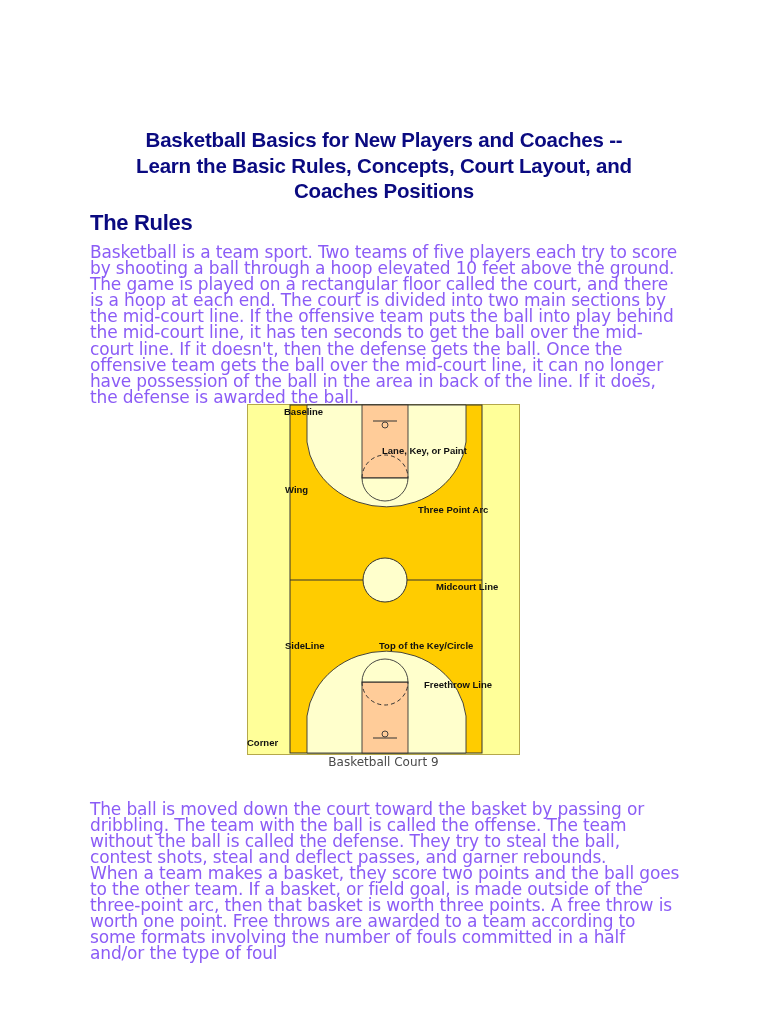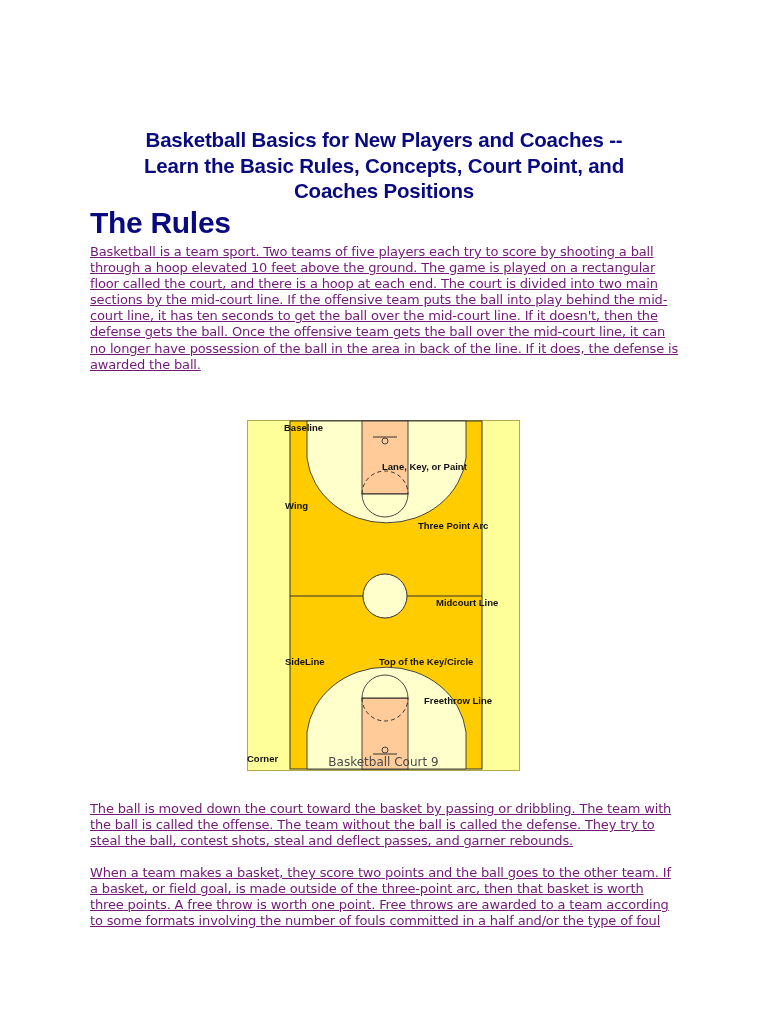--- a/index.html
+++ b/index.html
@@ -7,46 +7,46 @@
   .page { position: absolute; left: 0; top: 0; width: 768px; height: 796px; }
   .title {
     position: absolute; left: 90px; top: 127px; width: 588px;
     text-align: center; color: #0a0a80;
     font-family: "Liberation Sans", sans-serif; font-weight: bold;
     font-size: 20.5px; line-height: 25.5px; margin: 0; letter-spacing: -0.2px;
   }
   .section-heading {
     position: absolute; left: 90px; top: 209px; margin: 0;
     color: #0a0a80; font-family: "Liberation Sans", sans-serif;
-    font-weight: bold; font-size: 30px; line-height: 28px; letter-spacing: -0.3px;
+    font-weight: bold; font-size: 22px; line-height: 28px; letter-spacing: -0.3px;
   }
   .para {
     position: absolute; left: 90px; width: 590px; margin: 0;
-    color: #701a75; font-family: "DejaVu Sans", sans-serif;
-    font-size: 13px; line-height: 16.1px; letter-spacing: -0.15px; text-decoration: underline;
+    color: #8b5cf6; font-family: "DejaVu Sans", sans-serif;
+    font-size: 17px; line-height: 16.1px; letter-spacing: -0.15px;
   }
   #p1 { top: 244px; }
   #p2 { top: 801px; }
   #p3 { top: 865px; }
-  .figure { position: absolute; left: 247px; top: 420px; width: 273px; height: 351px; }
+  .figure { position: absolute; left: 247px; top: 404px; width: 273px; height: 351px; }
   .figure svg { display: block; }
   .court-label { font-family: "Liberation Sans", sans-serif; font-weight: bold; font-size: 9.5px; fill: #111; }
   .caption {
     position: absolute; left: 247px; top: 754px; width: 273px; text-align: center;
     color: #4a4a4a; font-family: "DejaVu Sans", sans-serif; font-size: 12px; line-height: 16px;
   }
 </style>
 </head>
 <body>
 
 <div class="page">
 
   <h1 class="title">
     <span>Basketball Basics for New Players and Coaches --</span><br>
-    <span>Learn the Basic Rules, Concepts, Court Point, and</span><br>
+    <span>Learn the Basic Rules, Concepts, Court Layout, and</span><br>
     <span>Coaches Positions</span>
   </h1>
 
   <h2 class="section-heading">The Rules</h2>
 
   <p class="para" id="p1">Basketball is a team sport. Two teams of five players each try to score by shooting a ball through a hoop elevated 10 feet above the ground. The game is played on a rectangular floor called the court, and there is a hoop at each end. The court is divided into two main sections by the mid-court line. If the offensive team puts the ball into play behind the mid-court line, it has ten seconds to get the ball over the mid-court line. If it doesn't, then the defense gets the ball. Once the offensive team gets the ball over the mid-court line, it can no longer have possession of the ball in the area in back of the line. If it does, the defense is awarded the ball.</p>
 
   <div class="figure">
     <svg width="273" height="351" viewBox="0 0 273 351" xmlns="http://www.w3.org/2000/svg">
 

